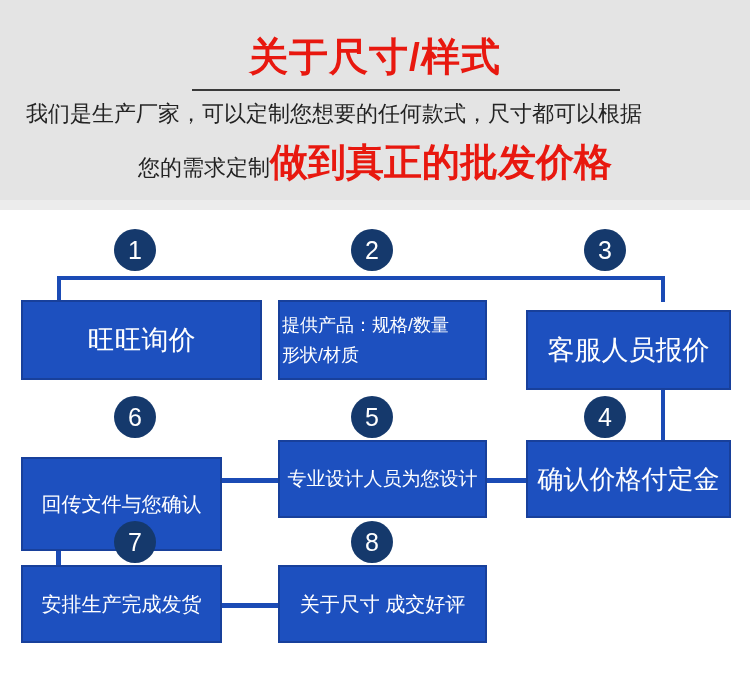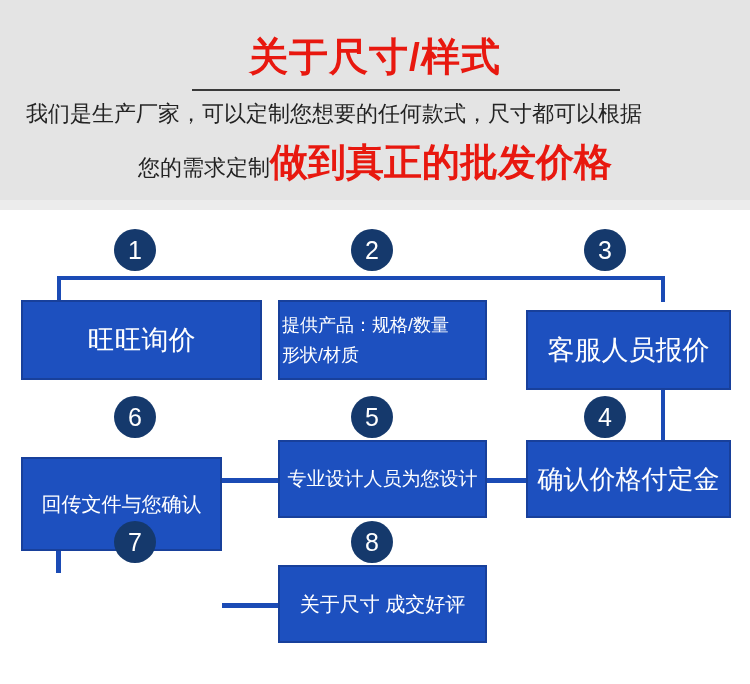--- a/index.html
+++ b/index.html
@@ -197,20 +197,23 @@
     <div class="node center" style="left:278px; top:230px; width:209px; height:78px; font-size:19px;justify-content:flex-end;">
       <span class="node-label">专业设计人员为您设计</span>
     </div>
 
     <div class="badge" style="left:584px; top:186px;">4</div>
     <div class="node center" style="left:526px; top:230px; width:205px; height:78px; font-size:26px;">
       <span class="node-label">确认价格付定金</span>
     </div>
 
     <div class="badge" style="left:114px; top:311px;">7</div>
+    <div class="node center" style="left:21px; top:355px; width:201px; height:78px; font-size:20px;">
+      <span class="node-label">安排生产完成发货</span>
+    </div>
 
     <div class="badge" style="left:351px; top:311px;">8</div>
     <div class="node center" style="left:278px; top:355px; width:209px; height:78px; font-size:20px;">
       <span class="node-label">关于尺寸 成交好评</span>
     </div>
 
   </div>
 </div>
 
 </body></html>

